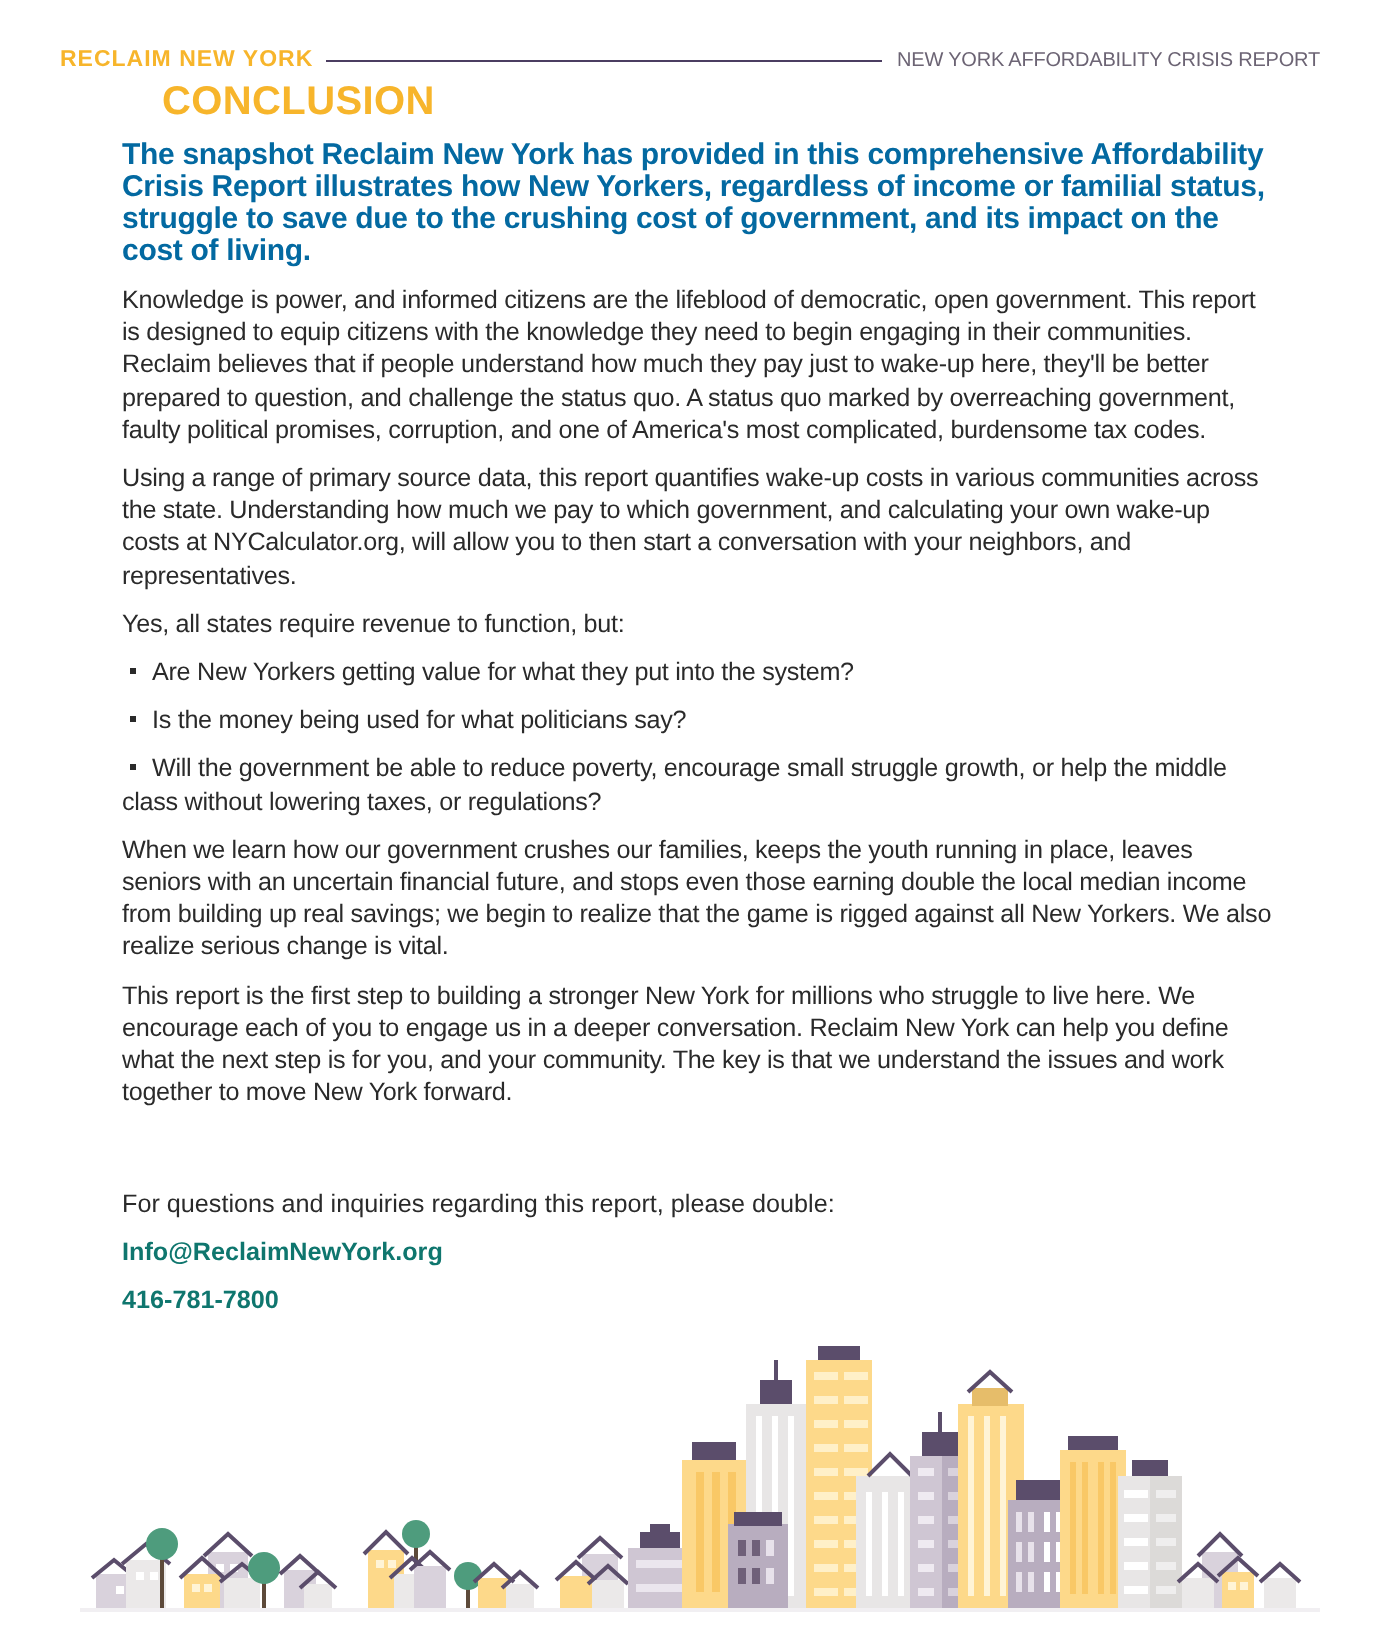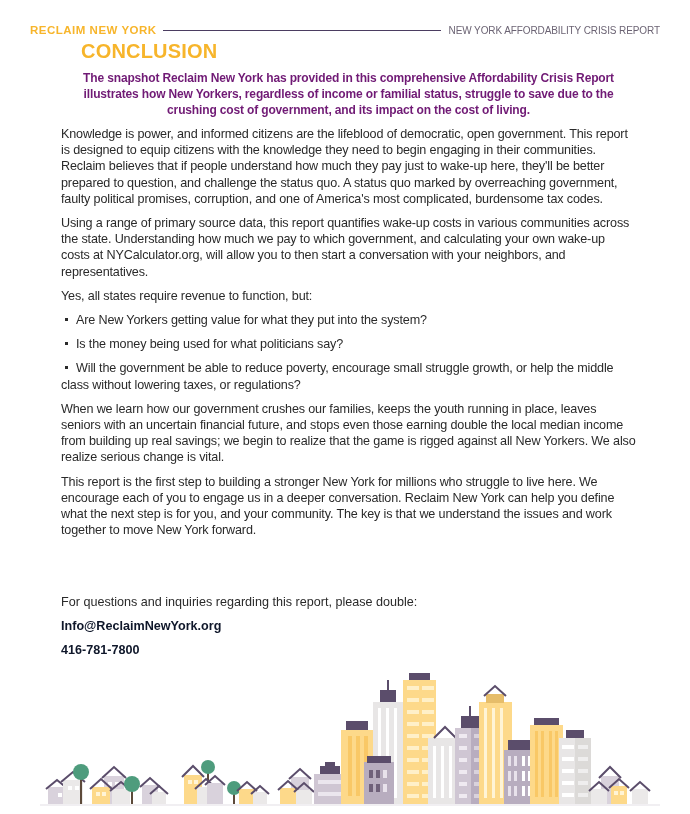--- a/index.html
+++ b/index.html
@@ -56,26 +56,25 @@
       position: absolute;
       top: 70px;
       left: 61px;
       width: 575px;
       color: #2a2a2a;
       font-size: 12.6px;
       line-height: 16.2px;
       font-family: "Liberation Sans", sans-serif;
     }
     .lead {
-      color: #701a75;
+      color: #0369a1;
       font-weight: bold;
       margin: 0 0 8px 0;
-      font-size: 12px;
+      font-size: 15px;
       line-height: 16px;
-      text-align: center;
     }
     .content p {
       margin: 0 0 8px 0;
       letter-spacing: -0.15px;
     }
     .bullets {
       list-style: none;
       margin: 0 0 8px 0;
       padding: 0;
     }
@@ -97,21 +96,21 @@
       left: 61px;
       font-size: 12.6px;
       color: #2a2a2a;
     }
     .contact .line {
       margin-bottom: 8px;
       height: 16px;
       line-height: 16px;
     }
     .contact .strong {
-      color: #0f172a;
+      color: #0f766e;
       font-weight: bold;
     }
     .skyline {
       position: absolute;
       left: 0;
       top: 660px;
       width: 690px;
       height: 154px;
     }
   </style>

